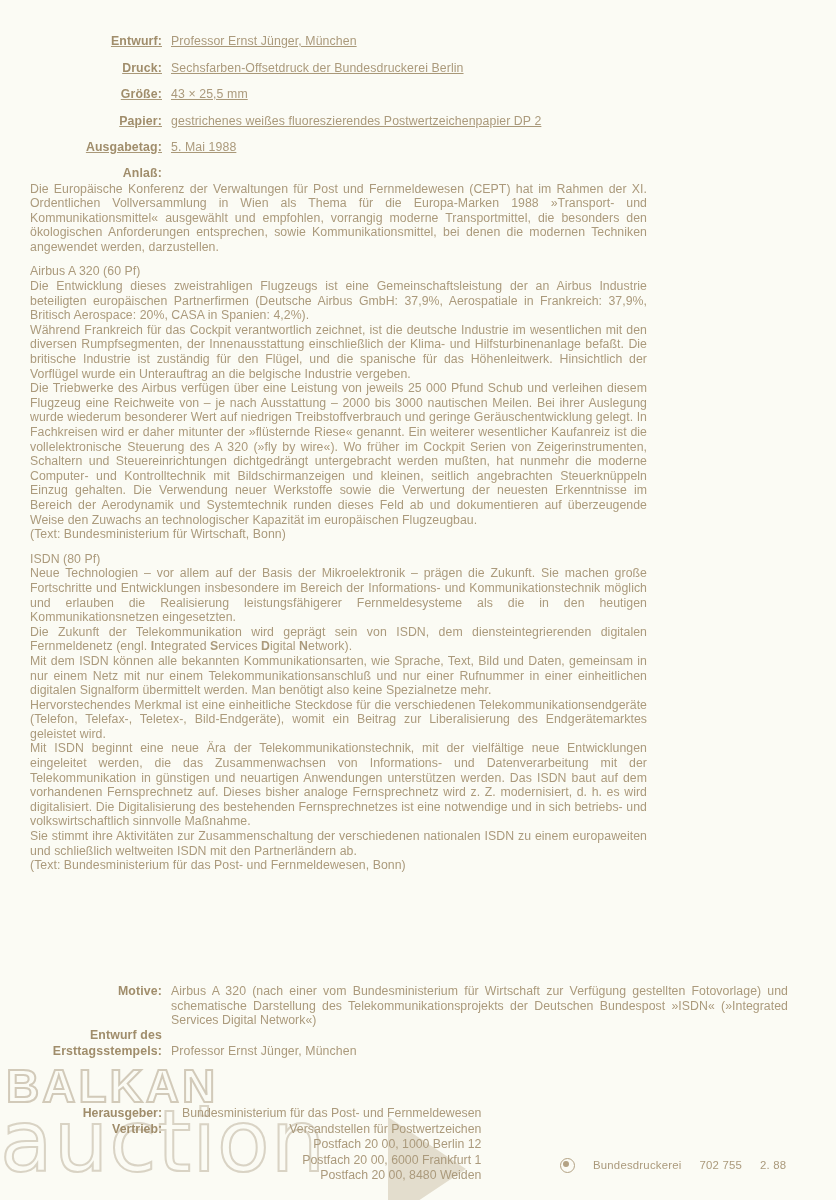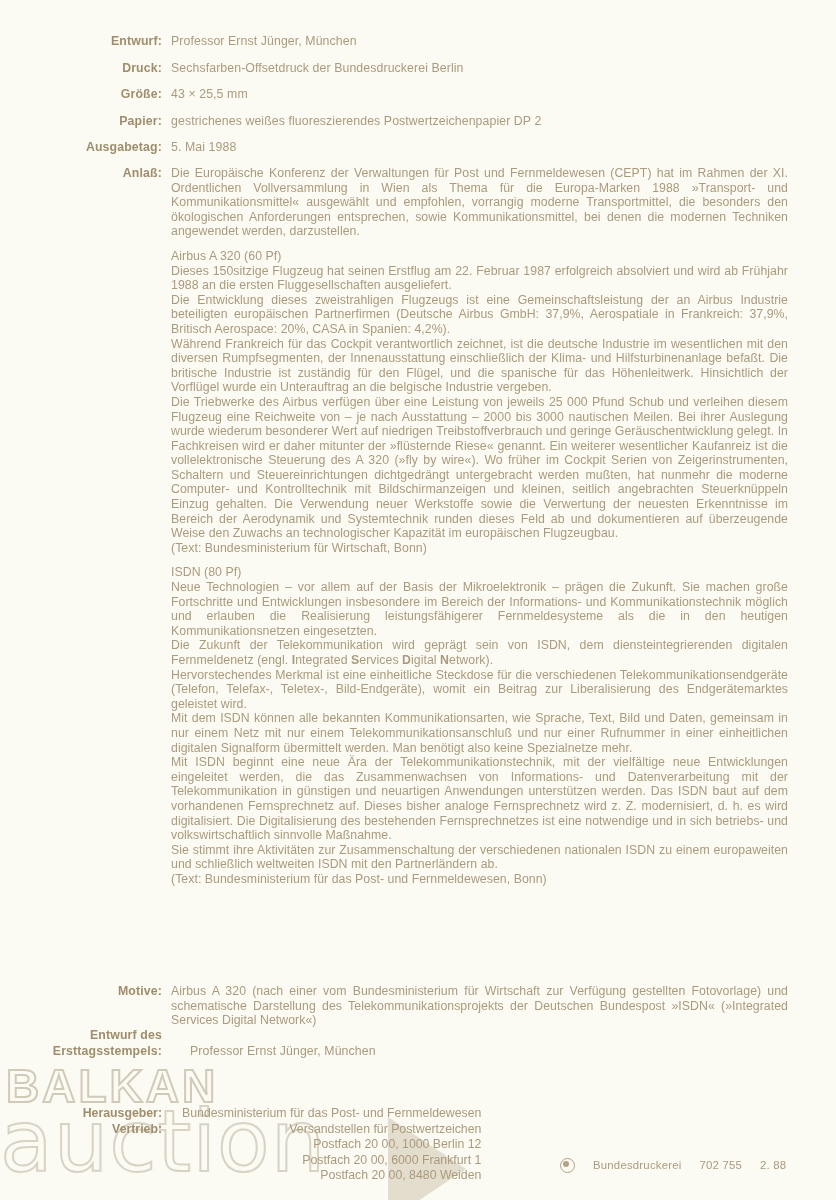--- a/index.html
+++ b/index.html
@@ -89,31 +89,33 @@
     color: #ab9a7c;
     letter-spacing: 0.1px;
   }
 
   
   #meta {
     position: absolute;
     left: 30px;
     top: 34px;
     width: 700px;
+    text-decoration: underline;
   }
   #meta .row { margin-bottom: 11px; }
 
   
   #anlass {
     position: absolute;
     left: 30px;
     top: 166px;
     width: 770px;
     display: flex;
     align-items: flex-start;
+    flex-direction: column;
   }
   #anlass .label { padding-top: 0; }
   .body-col {
     width: 617px;
   }
   .para {
     font-size: 12.3px;
     line-height: 14.6px;
     color: #ab9a7c;
     text-align: justify;
@@ -136,21 +138,20 @@
   #motive .body-col { width: 617px; }
 
   
   #stempel {
     position: absolute;
     left: 30px;
     top: 1028px;
     width: 770px;
     display: flex;
     align-items: flex-start;
-    gap: 19px;
   }
   #stempel .label {
     line-height: 15.5px;
   }
   #stempel .value { padding-top: 15.5px; }
 
   
   #footer {
     position: absolute;
     left: 30px;
@@ -233,33 +234,32 @@
   </div>
 
   <div id="anlass">
     <div class="label">Anlaß:</div>
     <div class="body-col">
       <p class="para">Die Europäische Konferenz der Verwaltungen für Post und Fernmeldewesen (CEPT) hat im Rahmen der XI. Ordentlichen Vollversammlung in Wien als Thema für die Europa-Marken 1988 »Transport- und Kommunikationsmittel« ausgewählt und empfohlen, vorrangig moderne Transportmittel, die besonders den ökologischen Anforderungen entsprechen, sowie Kommunikationsmittel, bei denen die modernen Techniken angewendet werden, darzustellen.</p>
 
       <div class="gap"></div>
 
       <p class="para loose">Airbus A 320 (60 Pf)</p>
-      <p class="para">Dieses 150sitzige Flugzeug hat seinen Erstflug am 22. Februar 1987 erfolgreich absolviert und wird ab Frühjahr 1988 an die ersten Fluggesellschaften ausgeliefert.</p>
       <p class="para">Die Entwicklung dieses zweistrahligen Flugzeugs ist eine Gemeinschaftsleistung der an Airbus Industrie beteiligten europäischen Partnerfirmen (Deutsche Airbus GmbH: 37,9%, Aerospatiale in Frankreich: 37,9%, Britisch Aerospace: 20%, CASA in Spanien: 4,2%).</p>
       <p class="para">Während Frankreich für das Cockpit verantwortlich zeichnet, ist die deutsche Industrie im wesentlichen mit den diversen Rumpfsegmenten, der Innenausstattung einschließlich der Klima- und Hilfsturbinenanlage befaßt. Die britische Industrie ist zuständig für den Flügel, und die spanische für das Höhenleitwerk. Hinsichtlich der Vorflügel wurde ein Unterauftrag an die belgische Industrie vergeben.</p>
       <p class="para">Die Triebwerke des Airbus verfügen über eine Leistung von jeweils 25 000 Pfund Schub und verleihen diesem Flugzeug eine Reichweite von – je nach Ausstattung – 2000 bis 3000 nautischen Meilen. Bei ihrer Auslegung wurde wiederum besonderer Wert auf niedrigen Treibstoffverbrauch und geringe Geräuschentwicklung gelegt. In Fachkreisen wird er daher mitunter der »flüsternde Riese« genannt. Ein weiterer wesentlicher Kaufanreiz ist die vollelektronische Steuerung des A 320 (»fly by wire«). Wo früher im Cockpit Serien von Zeigerinstrumenten, Schaltern und Steuereinrichtungen dichtgedrängt untergebracht werden mußten, hat nunmehr die moderne Computer- und Kontrolltechnik mit Bildschirmanzeigen und kleinen, seitlich angebrachten Steuerknüppeln Einzug gehalten. Die Verwendung neuer Werkstoffe sowie die Verwertung der neuesten Erkenntnisse im Bereich der Aerodynamik und Systemtechnik runden dieses Feld ab und dokumentieren auf überzeugende Weise den Zuwachs an technologischer Kapazität im europäischen Flugzeugbau.</p>
       <p class="para loose">(Text: Bundesministerium für Wirtschaft, Bonn)</p>
 
       <div class="gap"></div>
 
       <p class="para loose">ISDN (80 Pf)</p>
       <p class="para">Neue Technologien – vor allem auf der Basis der Mikroelektronik – prägen die Zukunft. Sie machen große Fortschritte und Entwicklungen insbesondere im Bereich der Informations- und Kommunikationstechnik möglich und erlauben die Realisierung leistungsfähigerer Fernmeldesysteme als die in den heutigen Kommunikationsnetzen eingesetzten.</p>
       <p class="para"><span>Die Zukunft der Telekommunikation wird geprägt sein von ISDN, dem diensteintegrierenden digitalen Fernmeldenetz (engl. </span><b>I</b><span>ntegrated </span><b>S</b><span>ervices </span><b>D</b><span>igital </span><b>N</b><span>etwork).</span></p>
+      <p class="para">Mit dem ISDN können alle bekannten Kommunikationsarten, wie Sprache, Text, Bild und Daten, gemeinsam in nur einem Netz mit nur einem Telekommunikationsanschluß und nur einer Rufnummer in einer einheitlichen digitalen Signalform übermittelt werden. Man benötigt also keine Spezialnetze mehr.</p>
       <p class="para">Hervorstechendes Merkmal ist eine einheitliche Steckdose für die verschiedenen Telekommunikationsendgeräte (Telefon, Telefax-, Teletex-, Bild-Endgeräte), womit ein Beitrag zur Liberalisierung des Endgerätemarktes geleistet wird.</p>
-      <p class="para">Mit dem ISDN können alle bekannten Kommunikationsarten, wie Sprache, Text, Bild und Daten, gemeinsam in nur einem Netz mit nur einem Telekommunikationsanschluß und nur einer Rufnummer in einer einheitlichen digitalen Signalform übermittelt werden. Man benötigt also keine Spezialnetze mehr.</p>
       <p class="para">Mit ISDN beginnt eine neue Ära der Telekommunikationstechnik, mit der vielfältige neue Entwicklungen eingeleitet werden, die das Zusammenwachsen von Informations- und Datenverarbeitung mit der Telekommunikation in günstigen und neuartigen Anwendungen unterstützen werden. Das ISDN baut auf dem vorhandenen Fernsprechnetz auf. Dieses bisher analoge Fernsprechnetz wird z. Z. modernisiert, d. h. es wird digitalisiert. Die Digitalisierung des bestehenden Fernsprechnetzes ist eine notwendige und in sich betriebs- und volkswirtschaftlich sinnvolle Maßnahme.</p>
       <p class="para">Sie stimmt ihre Aktivitäten zur Zusammenschaltung der verschiedenen nationalen ISDN zu einem europaweiten und schließlich weltweiten ISDN mit den Partnerländern ab.</p>
       <p class="para loose">(Text: Bundesministerium für das Post- und Fernmeldewesen, Bonn)</p>
     </div>
   </div>
 
   <div id="motive">
     <div class="label">Motive:</div>
     <div class="body-col">
       <p class="para">Airbus A 320 (nach einer vom Bundesministerium für Wirtschaft zur Verfügung gestellten Fotovorlage) und schematische Darstellung des Telekommunikationsprojekts der Deutschen Bundespost »ISDN« (»Integrated Services Digital Network«)</p>

